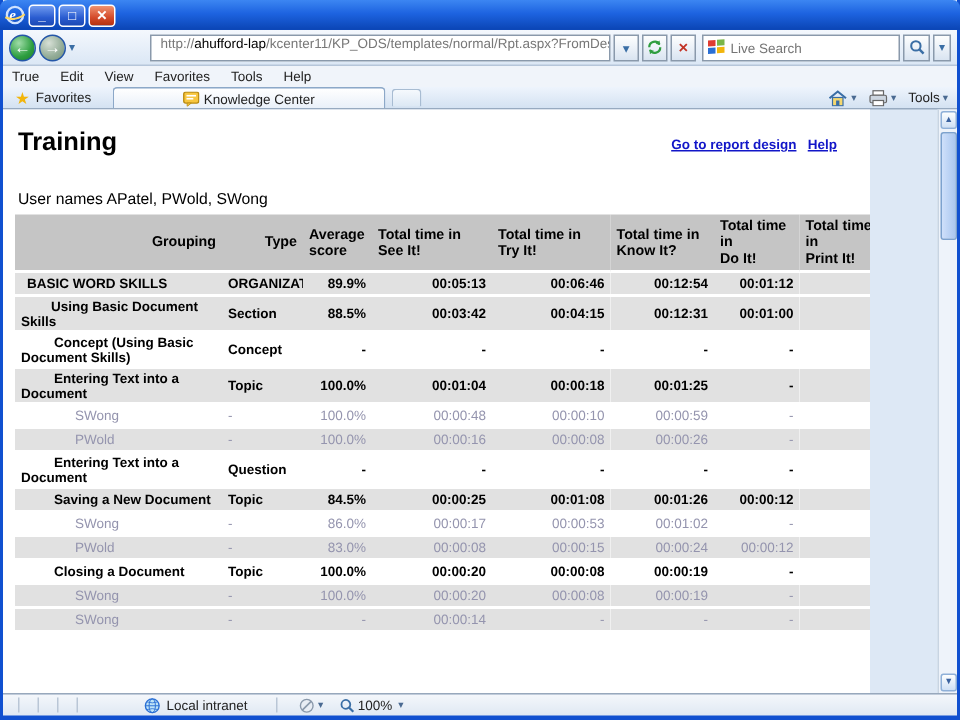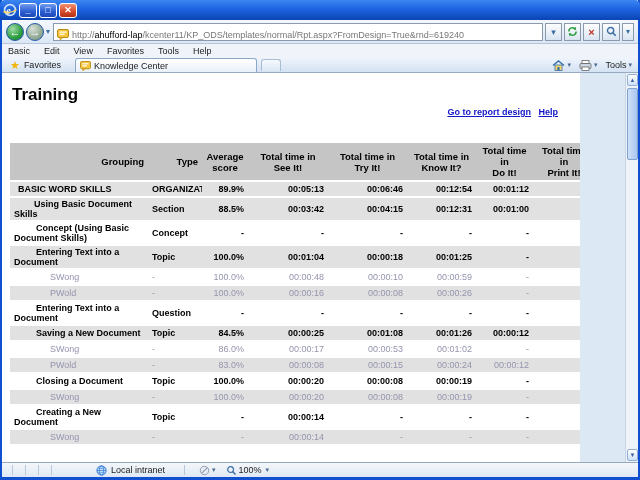--- a/index.html
+++ b/index.html
@@ -22,22 +22,22 @@
   
   .navbar { position:absolute; left:0; top:20px; width:636px; height:24px;
     background:linear-gradient(180deg,#f4f8fd,#dbe7f5); border-bottom:1px solid #b6c6da;
     display:flex; align-items:center; padding:0 4px; }
   .circ { width:18px; height:18px; border-radius:50%; color:#fff; font-weight:bold;
     font-size:11px; line-height:17px; text-align:center; border:1px solid #2456a8; }
   .circ.back { background:radial-gradient(circle at 35% 30%,#9fdca8,#2d9e3f 60%,#1d7a2e); }
   .circ.fwd  { background:radial-gradient(circle at 35% 30%,#d7e0d6,#93ac97 60%,#74917a); margin-left:2px; }
   .mini-caret { color:#3a6ea5; font-size:8px; margin:0 3px 0 2px; }
   .addr { flex:1; height:18px; background:#fff; border:1px solid #8a99ab;
-    display:flex; align-items:flex-end; padding:0 3px; font-size:9px; color:#777;
-    white-space:nowrap; overflow:hidden; }
+    display:flex; align-items:flex-start; padding:0 3px; font-size:9px; color:#777;
+    white-space:nowrap; overflow:hidden;margin-left:47px; }
   .addr .host { color:#000; }
   .addr-drop,.toolbtn { height:18px; width:17px; border:1px solid #8a99ab; margin-left:2px;
     background:linear-gradient(180deg,#fdfefe,#d9e4f1); text-align:center; font-size:9px;
     line-height:16px; color:#3a6ea5; }
   .toolbtn.stop { color:#c23325; font-weight:bold; font-size:11px; }
   .search { width:132px; height:18px; background:#fff; border:1px solid #8a99ab;
     margin-left:4px; display:flex; align-items:center; padding:0 3px; }
   .search input { border:none; outline:none; width:90px; font-size:9px; color:#999;
     font-family:"Liberation Sans",sans-serif; background:transparent; }
   .sbtn { height:18px; width:18px; border:1px solid #8a99ab; margin-left:2px;
@@ -50,47 +50,47 @@
 
   
   .cmdbar { position:absolute; left:0; top:58px; width:636px; height:15px;
     background:linear-gradient(180deg,#eef4fc,#d4e2f2); border-bottom:1px solid #97aac0;
     display:flex; align-items:center; }
   .favbtn { display:flex; align-items:center; padding:0 8px; height:100%; }
   .favbtn .star { color:#f2b50c; font-size:11px; margin-right:4px; }
   .favbtn .lbl { font-size:9px; color:#222; }
   .tab { width:182px; height:14px; margin-left:6px; background:linear-gradient(180deg,#fff,#e9f0f9);
     border:1px solid #8ca8c8; border-bottom:none; border-radius:3px 3px 0 0;
-    display:flex; align-items:center; padding:0 4px; }
+    display:flex; align-items:center; padding:0 4px;justify-content:center; }
   .tab .lbl { font-size:9px; color:#222; margin-left:3px; }
   .tabstub { width:20px; height:12px; margin-left:4px; background:linear-gradient(180deg,#f5f9fd,#dce8f4);
     border:1px solid #a8bcd2; border-bottom:none; border-radius:3px 3px 0 0; }
   .cmd-right { margin-left:auto; display:flex; align-items:center; padding-right:6px; }
   .cmd-right .grp { display:flex; align-items:center; margin-left:8px; font-size:9px; color:#222; }
   .cmd-right .car { font-size:7px; color:#4a6a92; margin-left:2px; }
 
   
   .content { position:absolute; left:0; top:73px; width:578px; height:389px;
     background:#fff; overflow:hidden; }
   .pagehead { position:absolute; left:10px; top:12px; font-size:17px; font-weight:bold; color:#000; }
-  .toplinks { position:absolute; right:22px; top:34px; font-size:9px; font-weight:bold; }
+  .toplinks { position:absolute; right:22px; top:18px; font-size:9px; font-weight:bold; }
   .toplinks a { color:#1216c8; text-decoration:underline; margin-left:5px; cursor:pointer; }
   .usernames { position:absolute; left:10px; top:54px; font-size:10.5px; color:#000; }
 
   table.report { position:absolute; left:8px; top:70px; width:610px;
     border-collapse:collapse; table-layout:fixed; }
   table.report col.c0{width:138px} table.report col.c1{width:54px}
   table.report col.c2{width:46px} table.report col.c3{width:80px}
   table.report col.c4{width:79px} table.report col.c5{width:69px}
   table.report col.c6{width:57px} table.report col.c7{width:62px}
   table.report col.c8{width:25px}
   table.report th { background:#c5c5c5; font-size:9.5px; font-weight:bold; color:#000;
     height:29px; vertical-align:middle; padding:2px 4px; line-height:11px; }
   table.report th.l { text-align:right; }
-  table.report th.r { text-align:center; }
+  table.report th.r { text-align:left; }
   table.report td { font-size:9px; height:14px; padding:1px 4px; color:#000;
     white-space:nowrap; overflow:hidden; }
   table.report tr { border-bottom:2px solid #fff; }
   table.report tr.odd td { background:#e1e1e1; }
   table.report tr td.g { white-space:normal; line-height:10px; font-weight:bold; }
   table.report tr td.t { font-weight:bold; }
   table.report tr td.n { text-align:right; font-weight:bold; }
   table.report tr.user td { font-weight:normal; color:#9494ae; }
   table.report tr.user td.g, table.report tr.user td.t, table.report tr.user td.n { font-weight:normal; }
   td.ind0{text-indent:4px} td.ind1{text-indent:14px} td.ind2{text-indent:20px}
@@ -155,31 +155,40 @@
     <div class="addr-drop">▾</div>
     <div class="toolbtn">
       <svg width="11" height="11" viewBox="0 0 12 12" style="margin:2px auto">
         <path d="M2 6 A4 4 0 0 1 9.5 4" stroke="#2f9e3f" stroke-width="1.6" fill="none"></path>
         <path d="M10 6 A4 4 0 0 1 2.5 8" stroke="#2f9e3f" stroke-width="1.6" fill="none"></path>
         <path d="M9.5 1 L9.8 4.4 L6.6 3.4 Z" fill="#2f9e3f"></path>
         <path d="M2.5 11 L2.2 7.6 L5.4 8.6 Z" fill="#2f9e3f"></path>
       </svg>
     </div>
     <div class="toolbtn stop">×</div>
+    <div class="search">
+      <svg width="12" height="11" viewBox="0 0 12 11" style="margin-right:3px">
+        <rect x="0" y="1" width="5" height="4" fill="#e03c31" transform="skewY(-4)"></rect>
+        <rect x="6" y="1" width="5" height="4" fill="#7ab648" transform="skewY(-4)"></rect>
+        <rect x="0" y="6" width="5" height="4" fill="#2a6fd4" transform="skewY(-4)"></rect>
+        <rect x="6" y="6" width="5" height="4" fill="#f2b50c" transform="skewY(-4)"></rect>
+      </svg>
+      <input type="text" placeholder="Live Search" style="">
+    </div>
     <div class="sbtn">
       <svg width="11" height="11" viewBox="0 0 12 12">
         <circle cx="5" cy="5" r="3.4" fill="none" stroke="#3a6ea5" stroke-width="1.5"></circle>
         <line x1="7.6" y1="7.6" x2="10.6" y2="10.6" stroke="#3a6ea5" stroke-width="1.8"></line>
       </svg>
     </div>
     <div class="sbtn" style="width:12px;font-size:8px;color:#3a6ea5;line-height:16px;text-align:center">▾</div>
   </div>
 
   <div class="menubar">
-      <span>Basic</span>
+      <span>True</span>
       <span>Edit</span>
       <span>View</span>
       <span>Favorites</span>
       <span>Tools</span>
       <span>Help</span>
     </div>
 
   <div class="cmdbar">
     <div class="favbtn">
       <span class="star">★</span>
@@ -218,20 +227,21 @@
       </div>
     </div>
   </div>
 
   <div class="content">
     <div class="pagehead">Training</div>
     <div class="toplinks">
       <a>Go to report design</a>
       <a>Help</a>
     </div>
+    <div class="usernames">User names APatel, PWold, SWong</div>
 
     <table class="report">
       <colgroup>
         <col class="c0">
           <col class="c1">
           <col class="c2">
           <col class="c3">
           <col class="c4">
         <col class="c5">
           <col class="c6">
@@ -497,41 +507,20 @@
                 <path d="M1 2 L1 7 L5 7" fill="none" stroke="#444" stroke-width="1"></path>
                 <path d="M4.6 4.8 L7.2 7 L4.6 9.2 Z" fill="#444"></path>
                 <rect x="7.5" y="0.5" width="8" height="11" fill="#fff" stroke="#777"></rect>
                 <rect x="8" y="1" width="7" height="2.4" fill="#5b7fd0"></rect>
                 <rect x="8.6" y="4.6" width="5.8" height="1" fill="#aaa"></rect>
                 <rect x="8.6" y="6.6" width="5.8" height="1" fill="#aaa"></rect>
                 <rect x="8.6" y="8.6" width="5.8" height="1" fill="#aaa"></rect>
               </svg>
             </td>
           </tr>
-          <tr class="even">
-            <td class="g ind3">Creating a New Document</td>
-            <td class="t">Topic</td>
-            <td class="n">-</td>
-            <td class="n">00:00:14</td>
-            <td class="n">-</td>
-            <td class="n">-</td>
-            <td class="n">-</td>
-            <td class="n">-</td>
-            <td class="ic">
-              <svg width="16" height="12" viewBox="0 0 16 12">
-                <path d="M1 2 L1 7 L5 7" fill="none" stroke="#444" stroke-width="1"></path>
-                <path d="M4.6 4.8 L7.2 7 L4.6 9.2 Z" fill="#444"></path>
-                <rect x="7.5" y="0.5" width="8" height="11" fill="#fff" stroke="#777"></rect>
-                <rect x="8" y="1" width="7" height="2.4" fill="#5b7fd0"></rect>
-                <rect x="8.6" y="4.6" width="5.8" height="1" fill="#aaa"></rect>
-                <rect x="8.6" y="6.6" width="5.8" height="1" fill="#aaa"></rect>
-                <rect x="8.6" y="8.6" width="5.8" height="1" fill="#aaa"></rect>
-              </svg>
-            </td>
-          </tr>
           <tr class="odd user">
             <td class="g ind4">SWong</td>
             <td class="t">-</td>
             <td class="n">-</td>
             <td class="n">00:00:14</td>
             <td class="n">-</td>
             <td class="n">-</td>
             <td class="n">-</td>
             <td class="n">-</td>
             <td class="ic">

